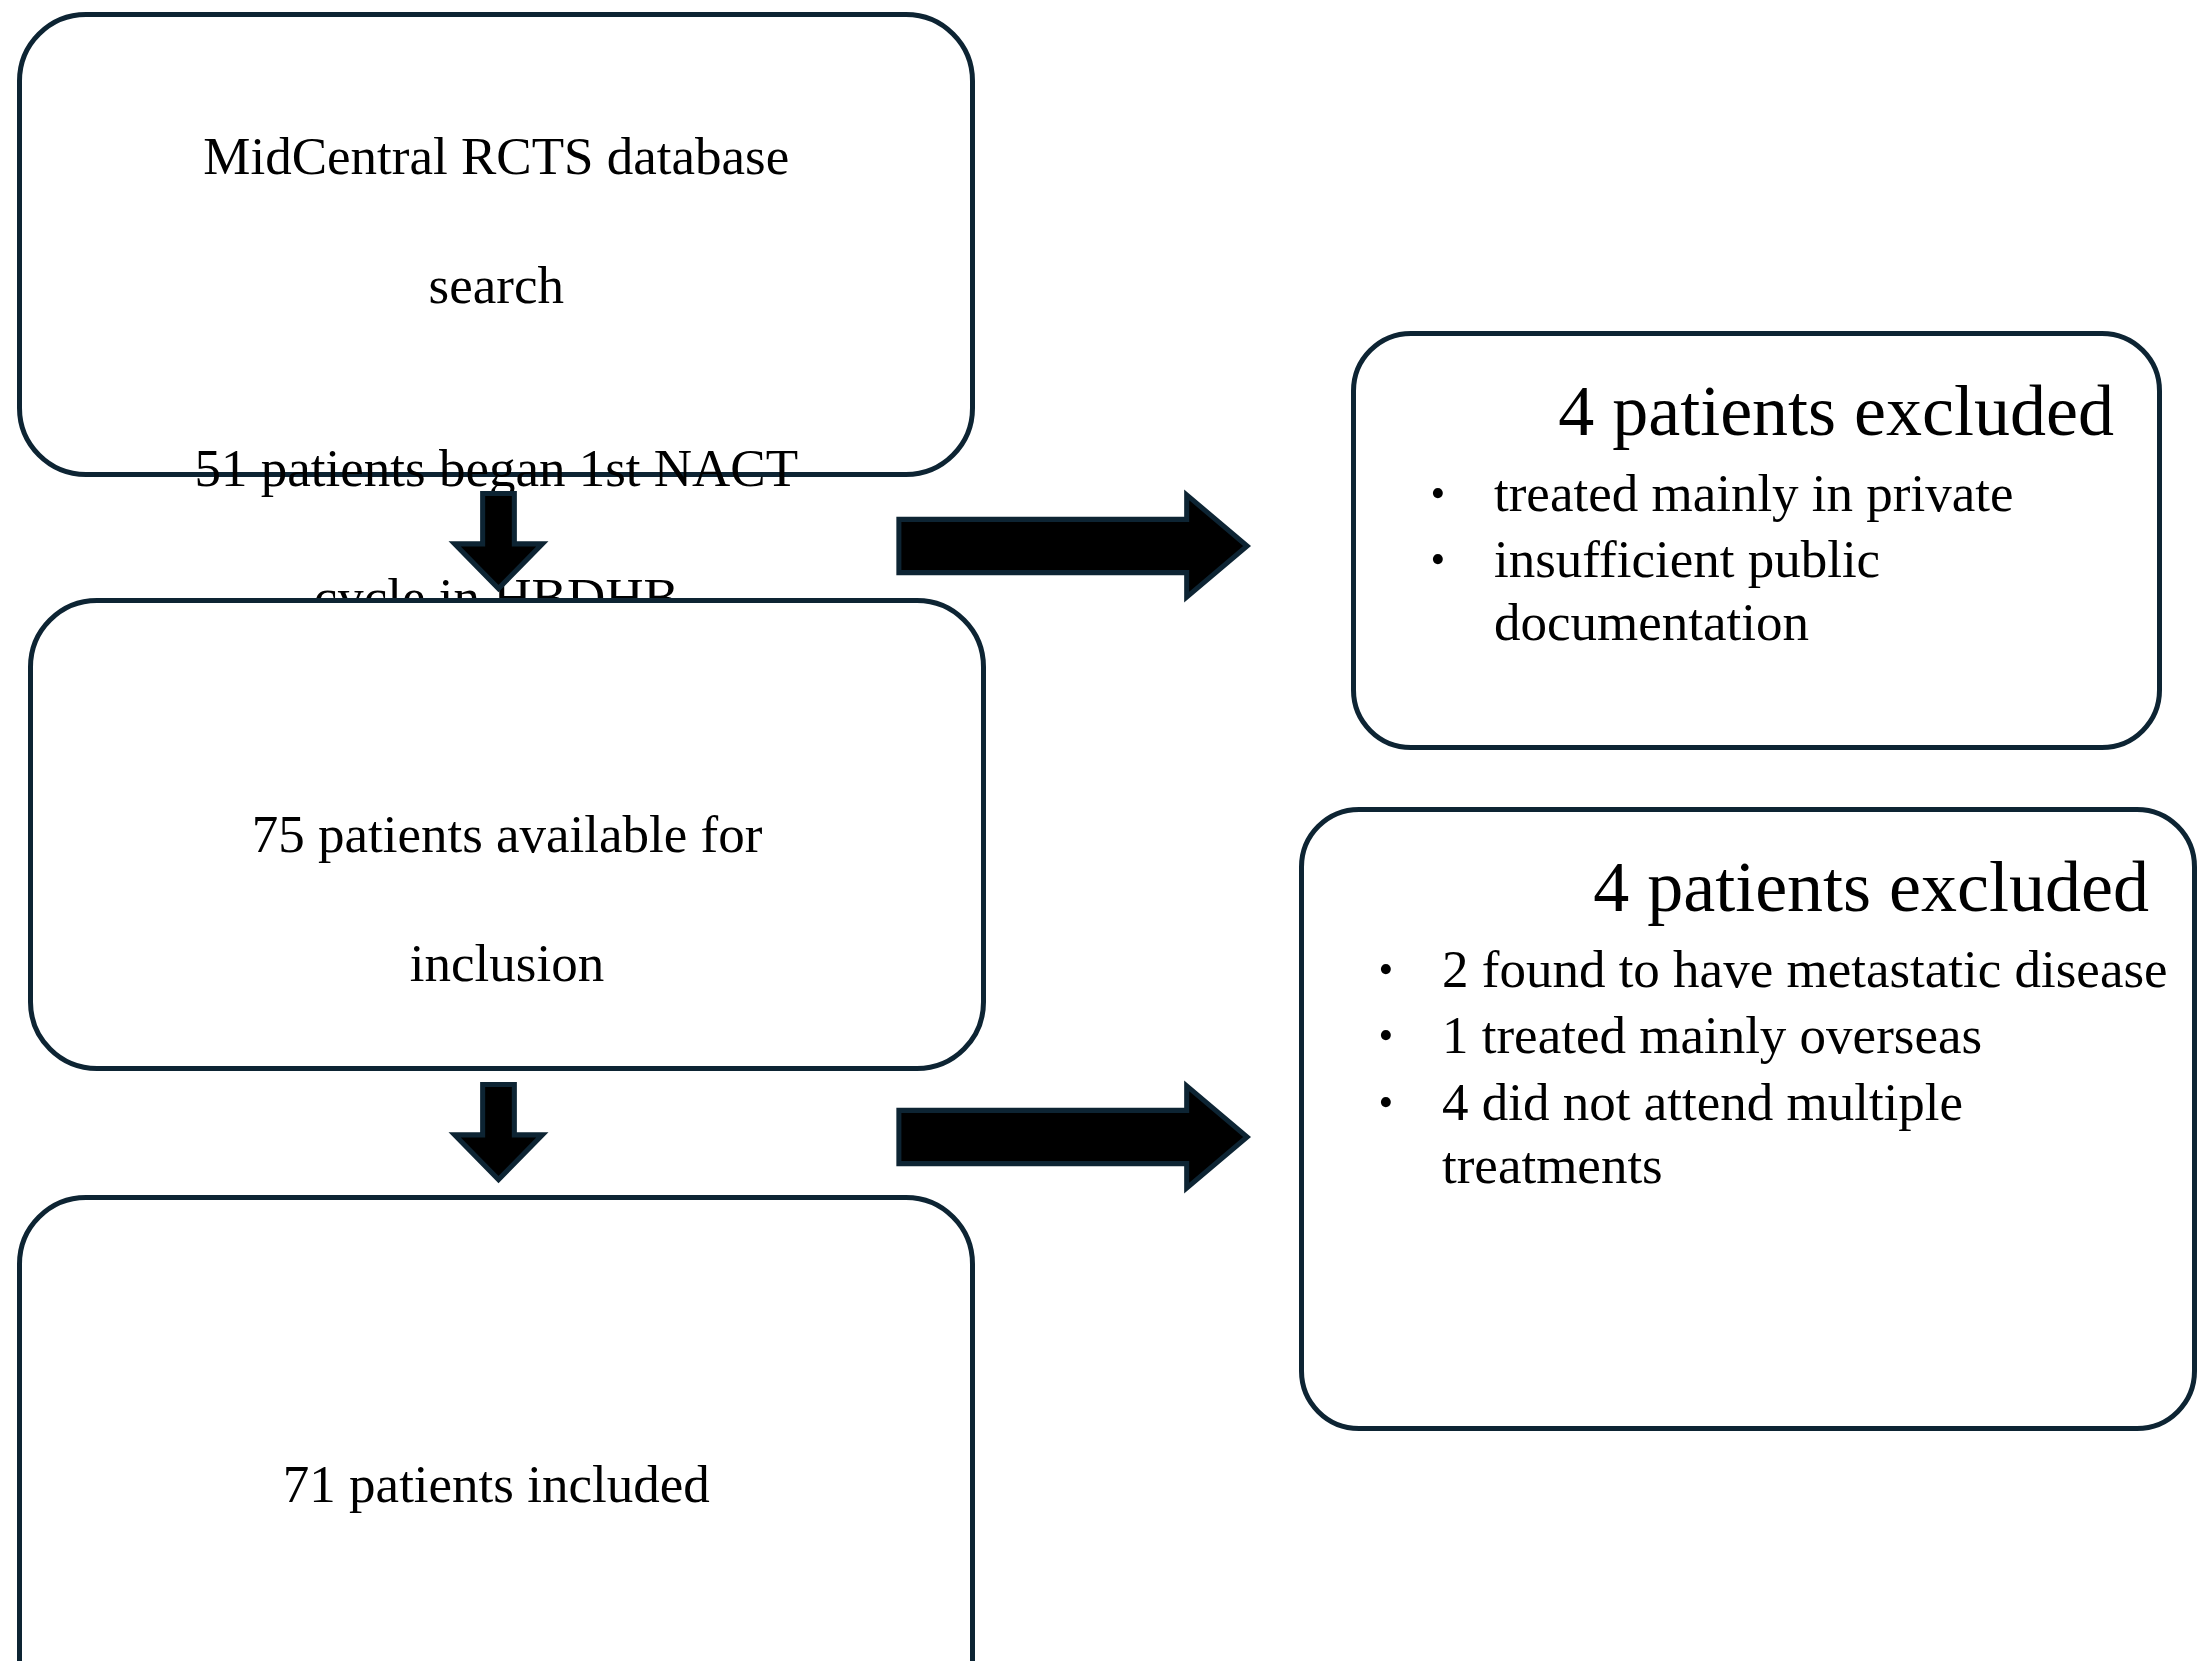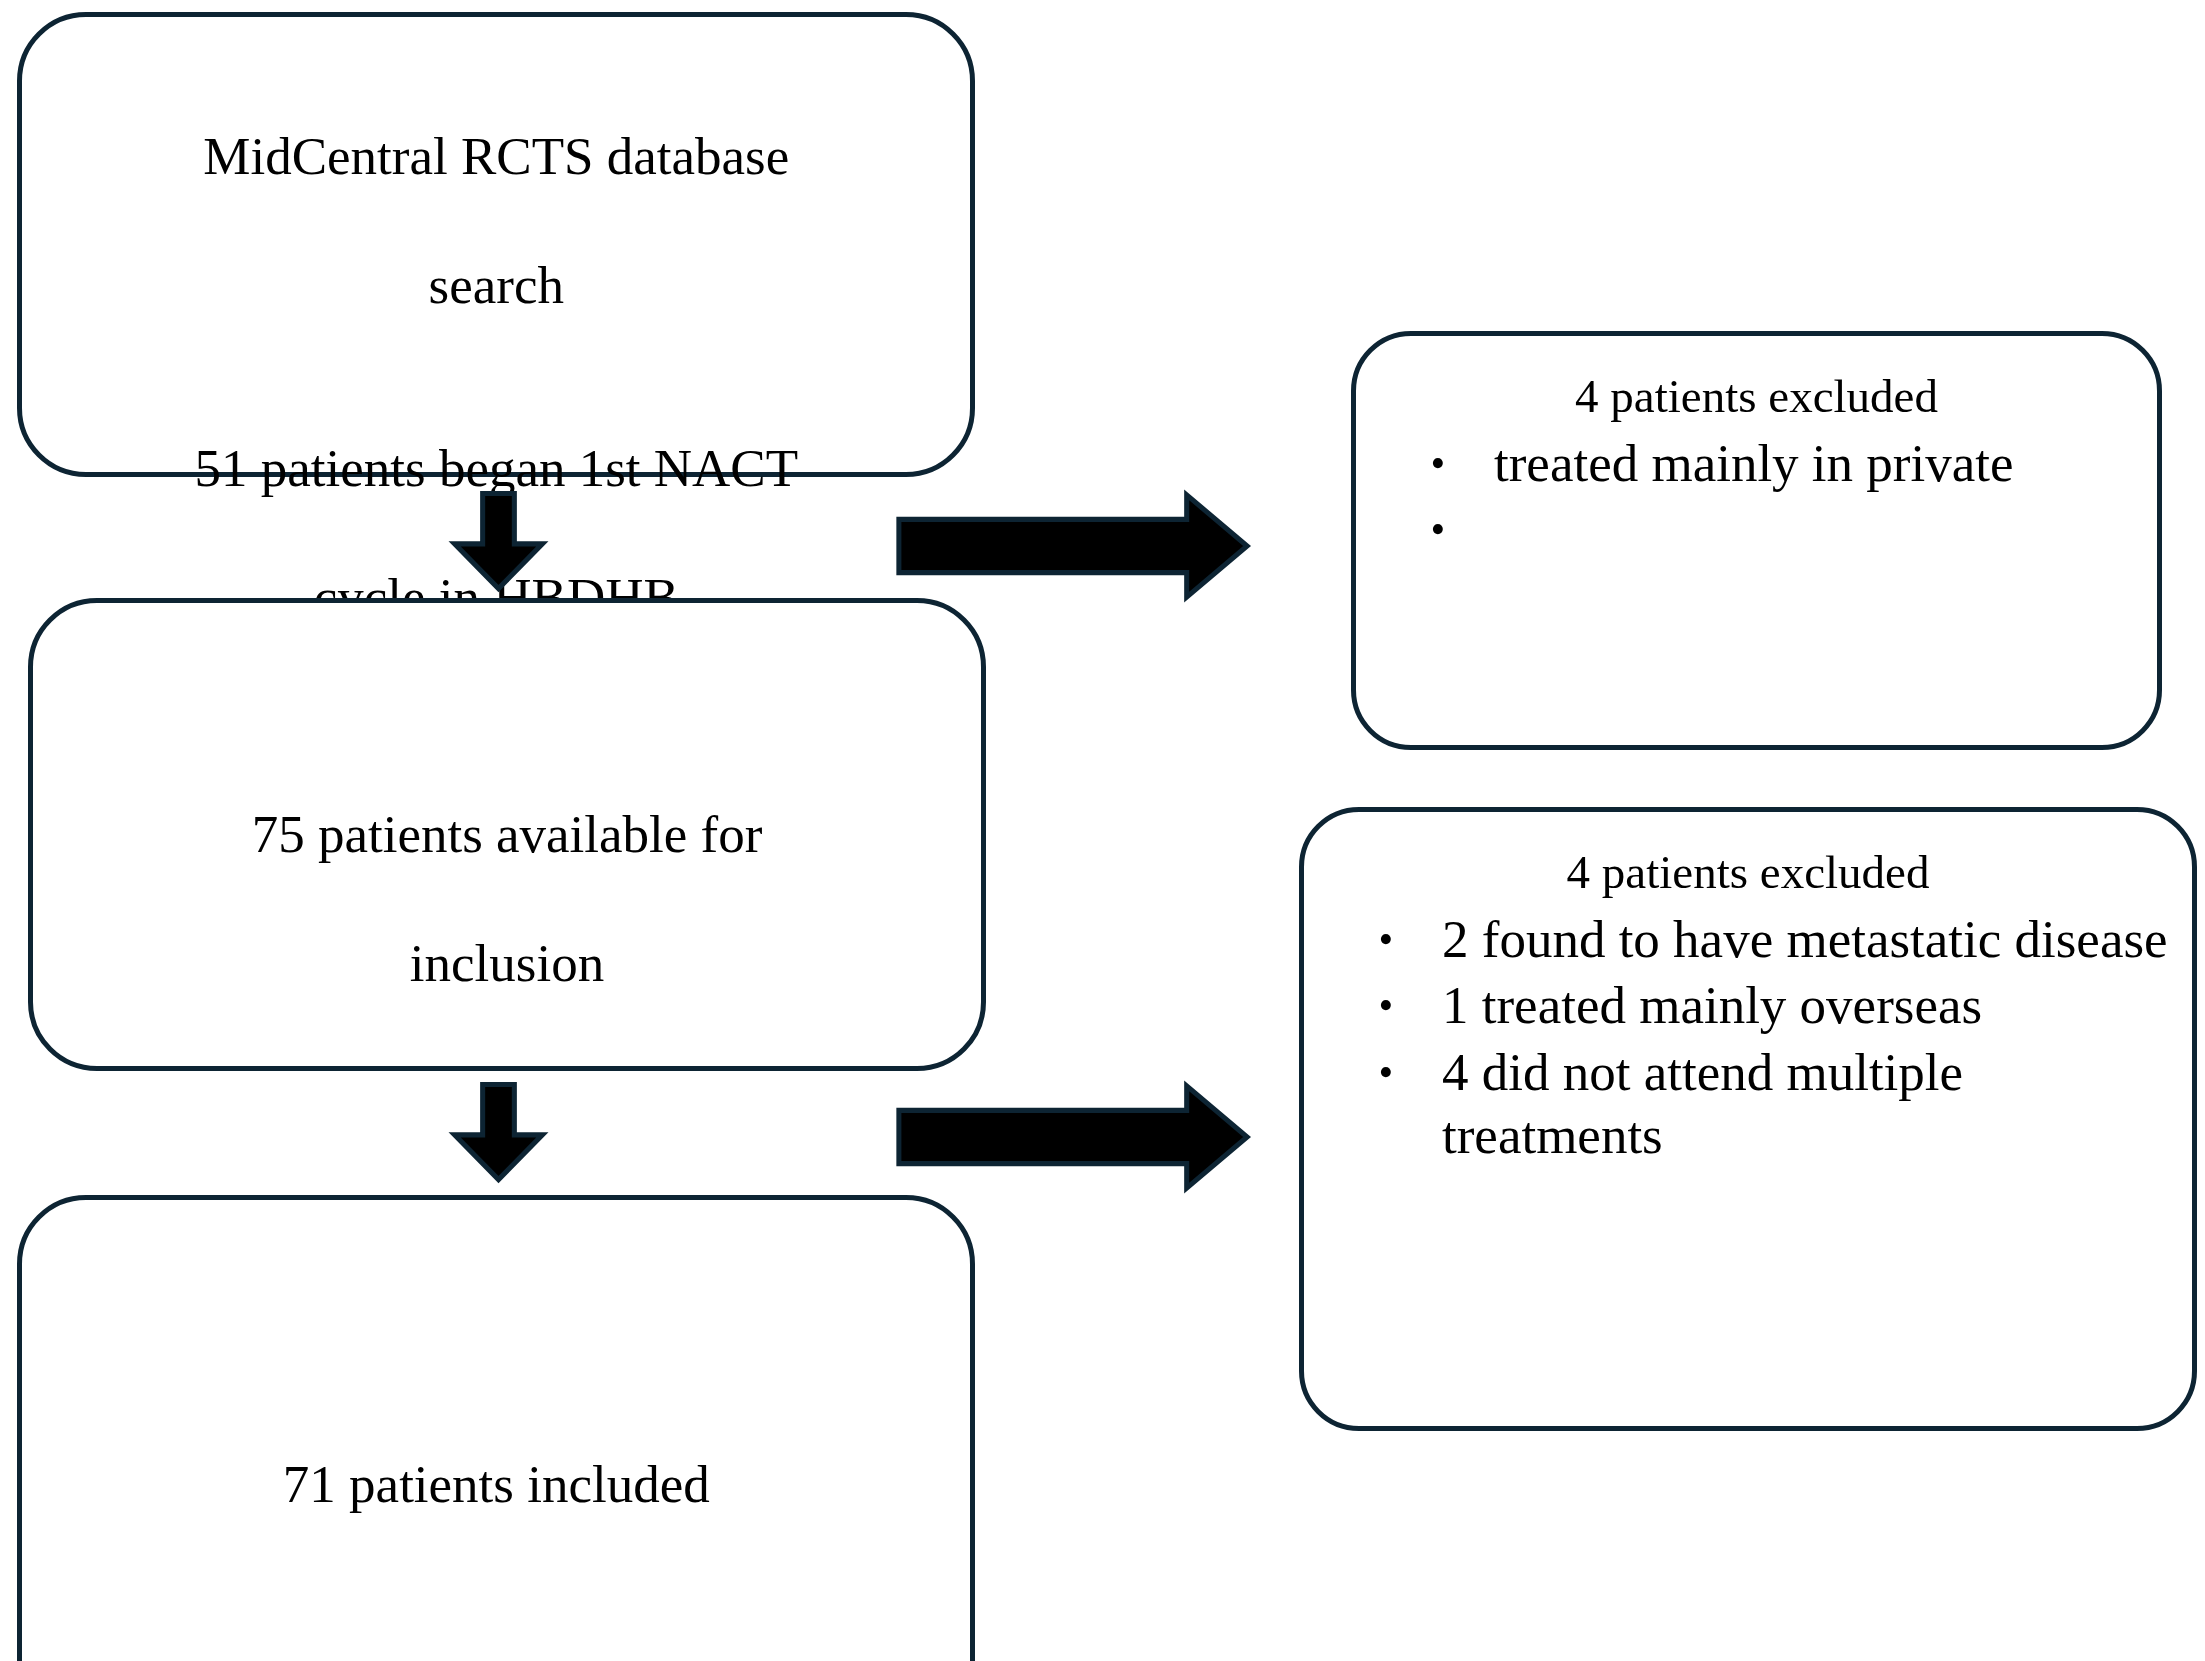--- a/index.html
+++ b/index.html
@@ -69,24 +69,24 @@
   #box-excluded-2 {
     left: 1299px; top: 807px;
     width: 898px; height: 624px;
     border-radius: 60px;
   }
 
   .excl-inner {
     padding-top: 32px;
   }
   .excl-heading {
-    font-size: 47px;
+    font-size: 72px;
     line-height: 1.2;
     color: #000000;
-    text-align: center;
+    text-align: right;
     padding: 0 43px 7.2px 43px;
   }
   .excl-list {
     list-style: none;
     margin: 0;
     padding: 0;
   }
   .excl-item {
     position: relative;
     font-size: 53px;
@@ -145,20 +145,21 @@
   <div class="flow-box" id="box-excluded-1">
     <div class="excl-inner">
       <div class="excl-heading">4 patients excluded</div>
       <ul class="excl-list">
         <li class="excl-item">
           <span class="bullet">•</span>
           <span>treated mainly in private</span>
         </li>
         <li class="excl-item">
           <span class="bullet">•</span>
+          <span> insufficient public documentation</span>
         </li>
       </ul>
     </div>
   </div>
 
   <div class="flow-box" id="box-excluded-2">
     <div class="excl-inner">
       <div class="excl-heading">4 patients excluded</div>
       <ul class="excl-list">
         <li class="excl-item">

